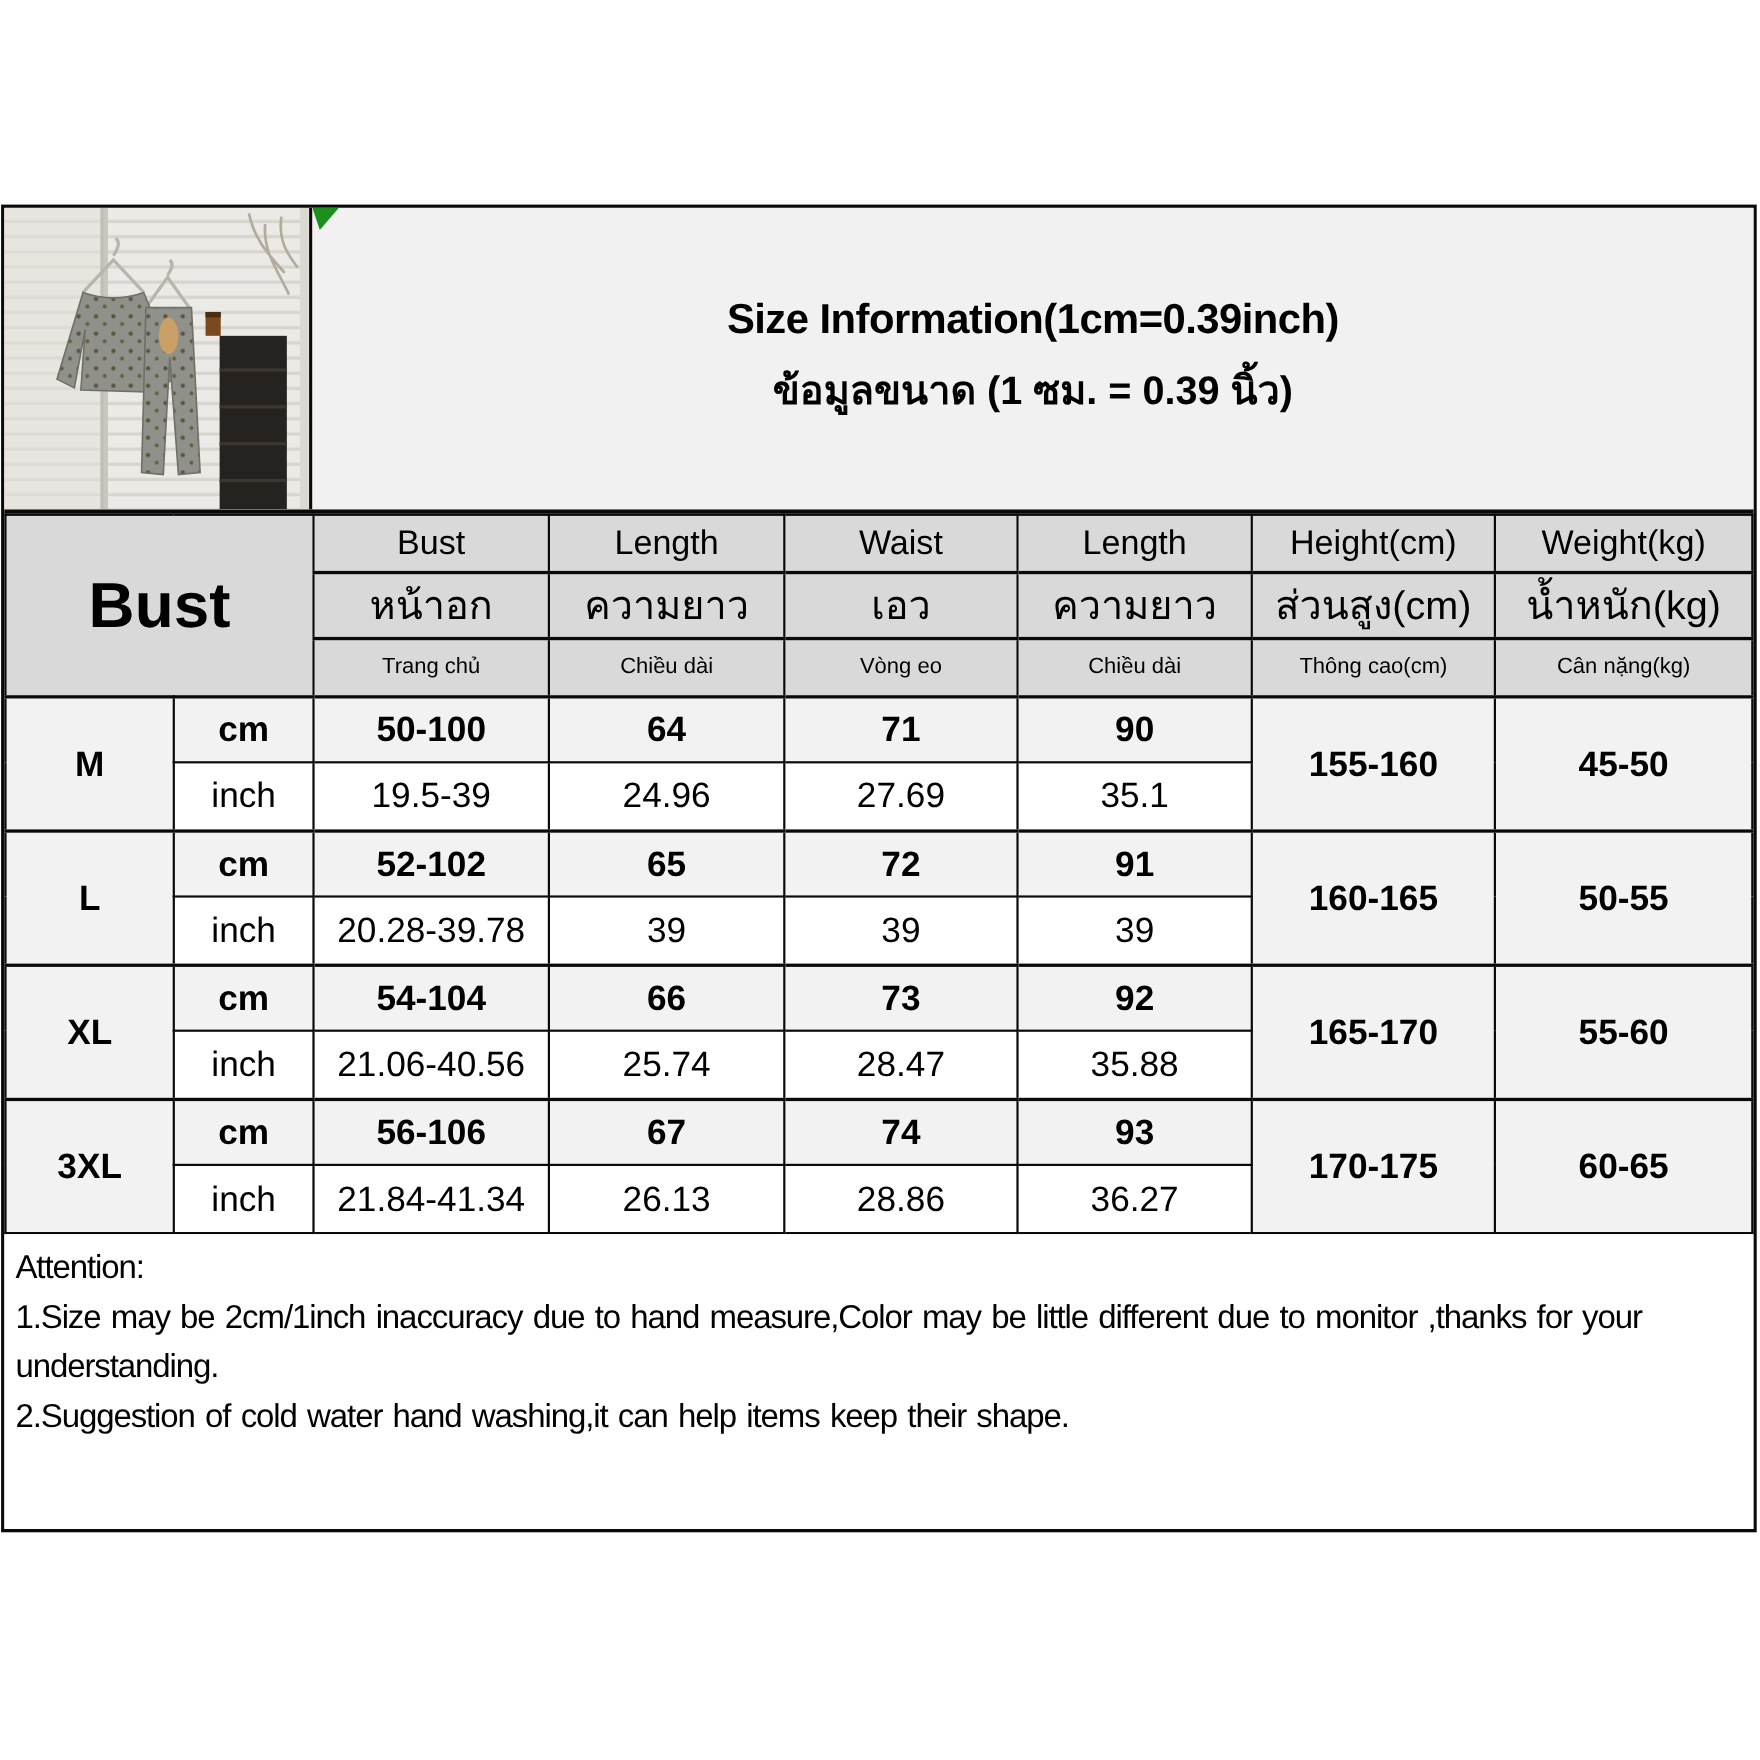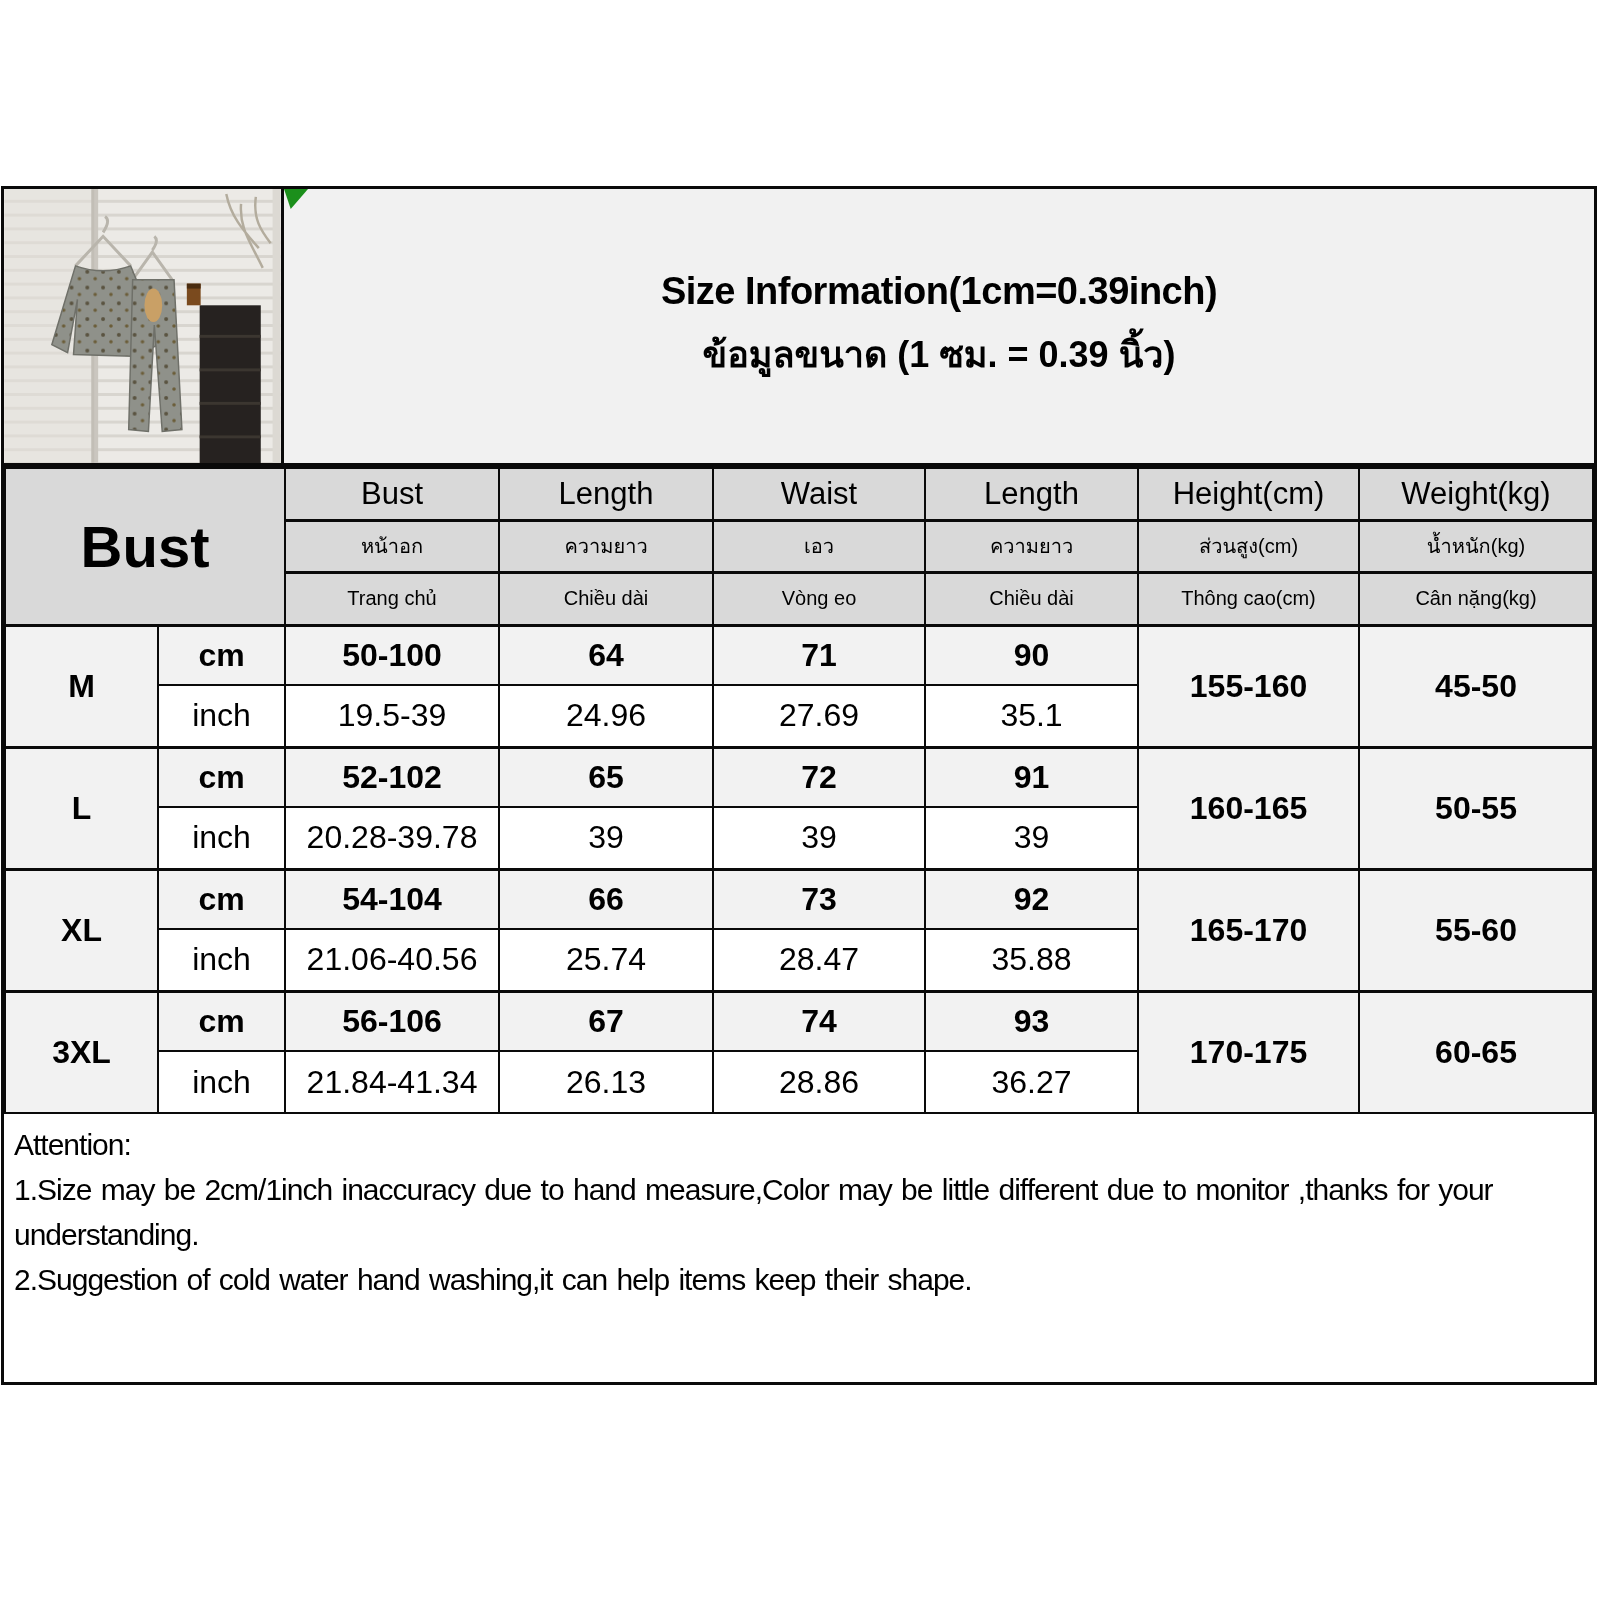--- a/index.html
+++ b/index.html
@@ -16,21 +16,21 @@
                    background:#1b8f1b; clip-path:polygon(0 0,100% 0,28% 100%); }
   .t-en { font-size:38px; font-weight:700; letter-spacing:-0.5px; }
   .t-th { font-size:36px; font-weight:700; }
   .t-vi { font-size:38px; font-weight:700; letter-spacing:-0.5px; }
 
   
   table.size-table { width:100%; border-collapse:collapse; table-layout:fixed; }
   .size-table th, .size-table td { border:2px solid #0a0a0a; text-align:center; vertical-align:middle; overflow:hidden; }
   .size-table th { background:#d9d9d9; font-weight:400; }
   .hdr-en th { height:52px; font-size:31px; }
-  .hdr-th th { height:52px; font-size:20px; }
+  .hdr-th th { height:52px; font-size:36px; }
   .hdr-vi th { height:53px; font-size:20px; border-bottom-width:3px; }
   .hdr-en th, .hdr-th th { border-bottom-width:3px; }
   th.size-big { font-size:58px; font-weight:700; background:#d9d9d9; }
   td.size-name { background:#d9d9d9; font-size:33px; font-weight:700; }
   td.unit { font-size:30px; font-weight:700; }
   tr.row-cm td { height:60px; background:#f2f2f2; font-size:32px; font-weight:700; }
   tr.row-inch td { height:62px; background:#ffffff; font-size:32px; font-weight:400; }
   tr.row-inch td.unit { font-weight:400; }
   td.merged { background:#f2f2f2 !important; font-size:31px; font-weight:700; }
   tr.group-top td { border-top-width:3px; }

